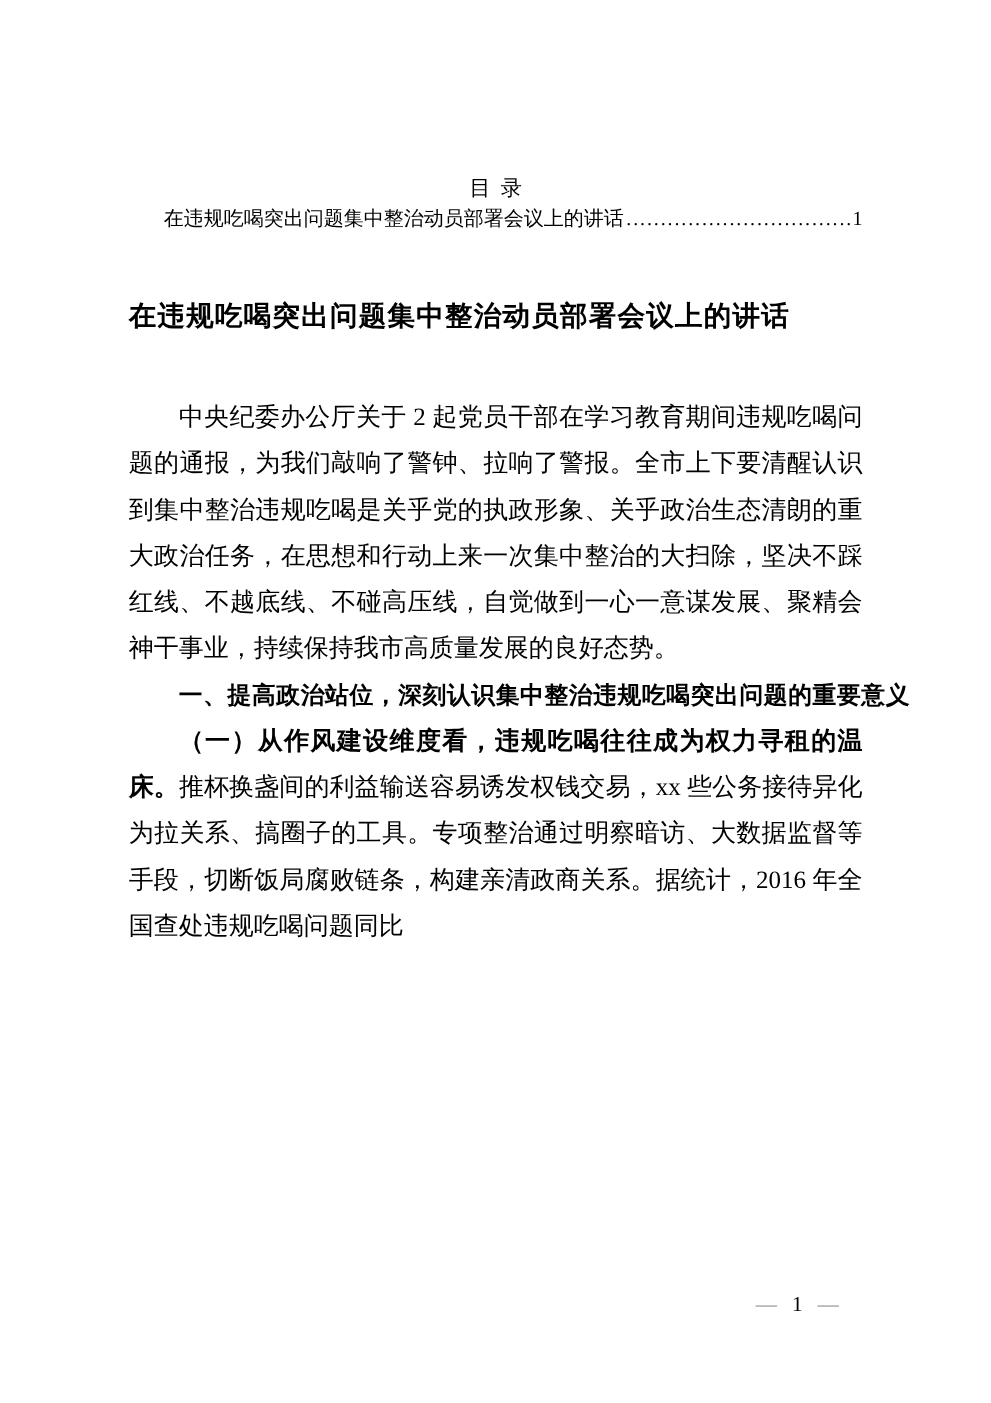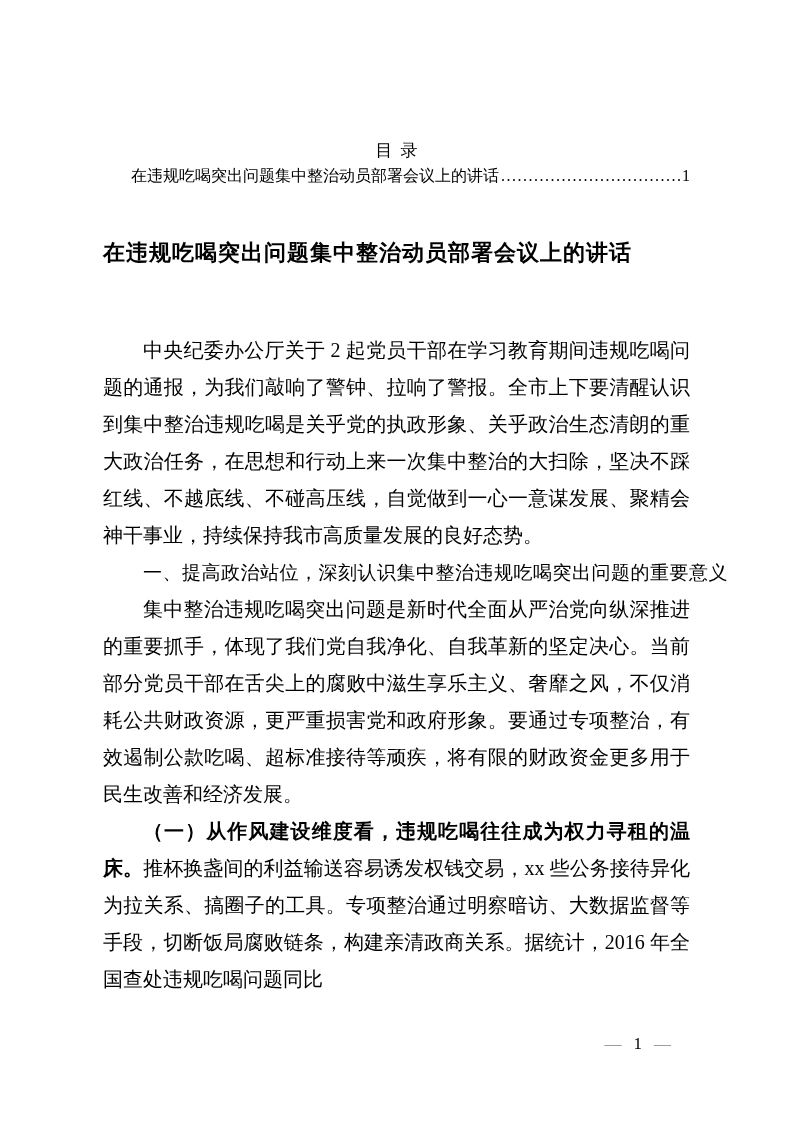--- a/index.html
+++ b/index.html
@@ -51,33 +51,33 @@
   .doc-title {
     margin: 47px 0 0 0;
     font-family: "Liberation Sans", sans-serif;
     font-weight: bold;
     font-size: 22px;
     line-height: 30px;
     letter-spacing: 1px;
   }
   
   .body {
-    margin-top: 64px;
+    margin-top: 48px;
     font-size: 20px;
     line-height: 37px;
     text-align: justify;
   }
   .para {
     margin: 0;
     text-indent: 2em;
   }
   .section-heading {
     margin: 0;
     font-family: "Liberation Sans", sans-serif;
-    font-weight: normal;
+    font-weight: bold;
     font-size: 19px;
     line-height: 37px;
     text-indent: 40px;
     letter-spacing: 0.5px;
     white-space: nowrap;
   }
   .para-lead { font-weight: bold; }
   
   .footer {
     position: absolute;
@@ -102,20 +102,19 @@
         <span class="toc-leader"></span>
         <span class="toc-page">1</span>
       </div>
     </div>
 
     <h1 class="doc-title">在违规吃喝突出问题集中整治动员部署会议上的讲话</h1>
 
     <div class="body">
       <p class="para">中央纪委办公厅关于 2 起党员干部在学习教育期间违规吃喝问题的通报，为我们敲响了警钟、拉响了警报。全市上下要清醒认识到集中整治违规吃喝是关乎党的执政形象、关乎政治生态清朗的重大政治任务，在思想和行动上来一次集中整治的大扫除，坚决不踩红线、不越底线、不碰高压线，自觉做到一心一意谋发展、聚精会神干事业，持续保持我市高质量发展的良好态势。</p>
       <h2 class="section-heading">一、提高政治站位，深刻认识集中整治违规吃喝突出问题的重要意义</h2>
-      <p class="para">集中整治违规吃喝突出问题是新时代全面从严治党向纵深推进的重要抓手，体现了我们党自我净化、自我革新的坚定决心。当前部分党员干部在舌尖上的腐败中滋生享乐主义、奢靡之风，不仅消耗公共财政资源，更严重损害党和政府形象。要通过专项整治，有效遏制公款吃喝、超标准接待等顽疾，将有限的财政资金更多用于民生改善和经济发展。</p>
       <p class="para"><span class="para-lead">（一）从作风建设维度看，违规吃喝往往成为权力寻租的温床。</span><span>推杯换盏间的利益输送容易诱发权钱交易，xx 些公务接待异化为拉关系、搞圈子的工具。专项整治通过明察暗访、大数据监督等手段，切断饭局腐败链条，构建亲清政商关系。据统计，2016 年全国查处违规吃喝问题同比</span></p>
     </div>
 
   </div>
 
   <div class="footer"><span class="dash">—</span><span class="page-num">1</span><span class="dash">—</span></div>
 </div>
 
 </body></html>

